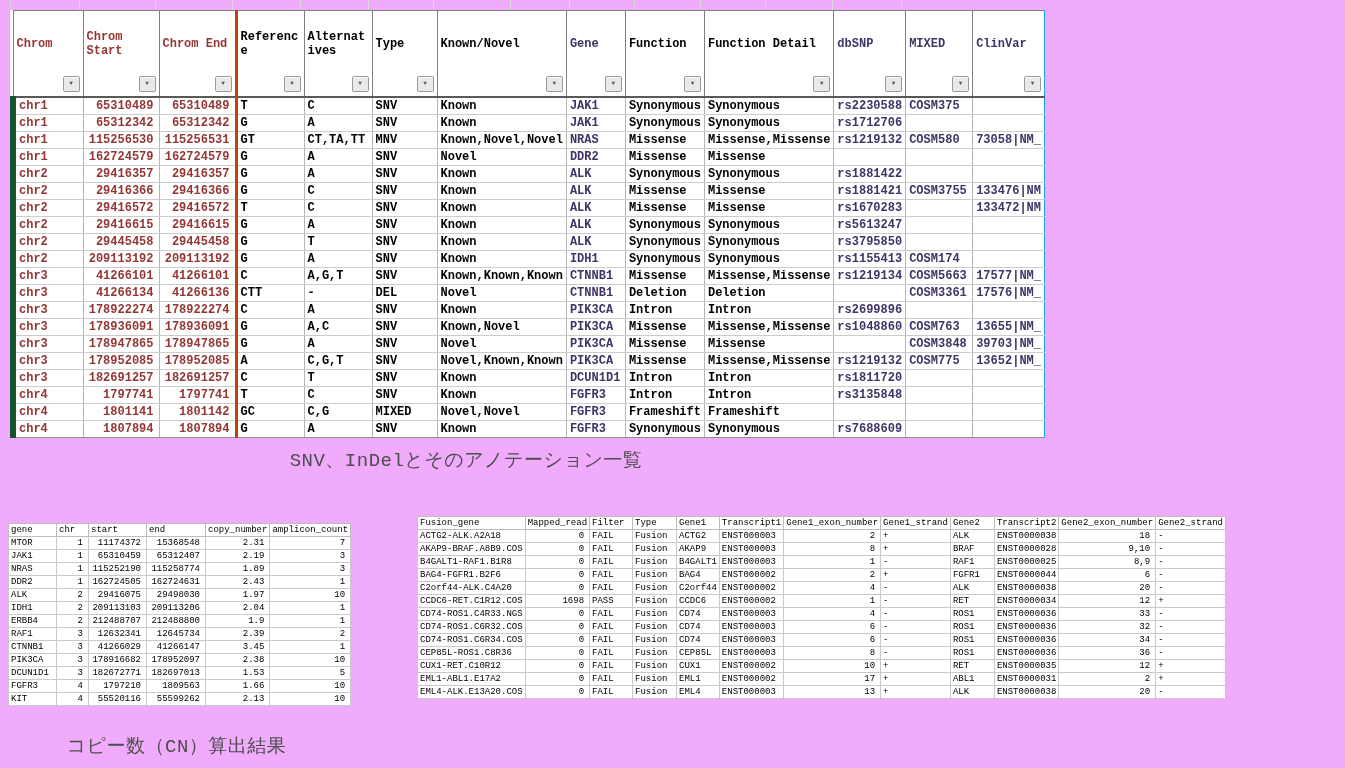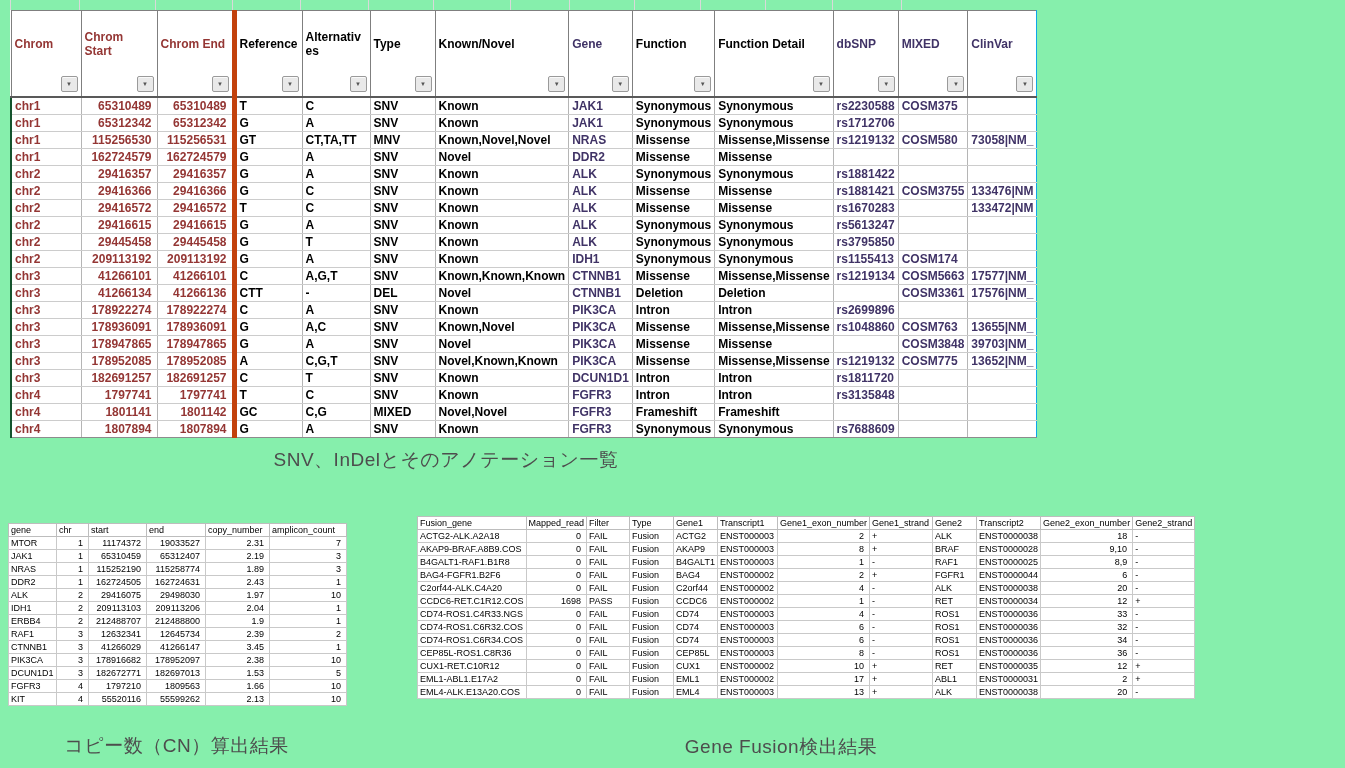--- a/index.html
+++ b/index.html
@@ -1,17 +1,17 @@
 <!DOCTYPE html>
 <html><head>
 <meta charset="utf-8">
 <style>
   html,body{margin:0;padding:0;background:#ffffff;}
-  .canvas{position:relative;width:1345px;height:768px;background:#86efac;overflow:hidden;
-          font-family:Liberation Sans, sans-serif;}
+  .canvas{position:relative;width:1345px;height:768px;background:#f0abfc;overflow:hidden;
+          font-family:Liberation Mono, monospace;}
 
   
   table.grid{border-collapse:collapse;table-layout:fixed;background:#fff;}
   table.grid td, table.grid th{overflow:hidden;white-space:nowrap;box-sizing:border-box;}
 
   
   #snvstrip{position:absolute;left:10px;top:0;height:10px;display:flex;
             border-bottom:2px solid #a6a6a6;}
   #snvstrip .sc{height:10px;border-right:1px solid #d9d9d9;box-sizing:border-box;}
   #snvstrip .sc:first-child{border-left:1px solid #d9d9d9;}
@@ -22,43 +22,43 @@
           height:86px;vertical-align:top;position:relative;text-align:left;
           padding:0;background:#fff;font-weight:bold;}
   #snv .hlab{position:absolute;left:0;top:0;right:0;height:64px;display:flex;align-items:center;
              padding:2px 3px;line-height:1.15;white-space:normal;overflow-wrap:anywhere;overflow:hidden;}
   #snv .fbtn{position:absolute;right:3px;bottom:4px;width:15px;height:14px;
              background:#e9e9e9;border:1px solid #9a9a9a;border-radius:2px;
              font-size:6px;color:#555;display:flex;align-items:center;justify-content:center;
              box-shadow:inset 0 1px 0 #fafafa;}
   #snv td{height:17px;line-height:16px;padding:0 3px;
           border-right:1px solid #b5b5b5;border-bottom:1px solid #cccccc;}
-  #snv tr td:first-child{border-left:2px solid #14532d;}
+  #snv tr td:first-child{border-left:6px solid #14532d;}
   #snv tbody tr:last-child td{border-bottom:1px solid #8c8c8c;}
-  #snv td.dark-r, #snv th.dark-r{border-right:5px solid #c2410c;}
+  #snv td.dark-r, #snv th.dark-r{border-right:3px solid #c2410c;}
   #snv tr td:last-child, #snv tr th:last-child{border-right:1px solid #0ea5e9;}
   .c-maroon{color:#943634;}
   .c-purple{color:#403366;}
   .c-black{color:#000000;}
   .a-left{text-align:left;}
   .a-right{text-align:right;padding-right:5px !important;}
 
   
   .small-tbl table.grid{font-size:9px;color:#2b2b2b;font-weight:normal;}
   .small-tbl th{border:1px solid #bdbdbd;font-weight:normal;text-align:left;
                 padding:0 2px;height:13px;line-height:12px;background:#fff;}
   .small-tbl td{border:1px solid #c9c9c9;padding:0 2px;height:12.7px;line-height:12px;}
   .small-tbl table.grid{border:1px solid #9e9e9e;}
   #cnwrap{position:absolute;left:8px;top:523px;height:202px;overflow:hidden;}
   #fusion{position:absolute;left:417px;top:516px;}
 
   
   .caption{position:absolute;text-align:center;color:#4d4d4d;font-size:19px;
            letter-spacing:0.5px;}
-  #cap-snv{left:0;top:447px;width:892px;}
+  #cap-snv{left:20px;top:447px;width:892px;}
   #cap-cn{left:8px;top:733px;width:337px;}
   #cap-fusion{left:417px;top:734px;width:728px;}
 </style>
 </head>
 <body>
 
 <div class="canvas">
 
   <div id="snvstrip">
       <div class="sc" style="width: 70px;"></div>
@@ -485,21 +485,21 @@
             <th class="c-black">
               <div class="hlab">amplicon_count</div>
             </th>
           </tr>
         </thead>
         <tbody>
           <tr>
             <td class="a-left c-black">MTOR</td>
             <td class="a-right c-black">1</td>
             <td class="a-right c-black">11174372</td>
-            <td class="a-right c-black">19033527</td>
+            <td class="a-right c-black">15368548</td>
             <td class="a-right c-black">2.31</td>
             <td class="a-right c-black">7</td>
           </tr>
           <tr>
             <td class="a-left c-black">JAK1</td>
             <td class="a-right c-black">1</td>
             <td class="a-right c-black">65310459</td>
             <td class="a-right c-black">65312407</td>
             <td class="a-right c-black">2.19</td>
             <td class="a-right c-black">3</td>
@@ -832,15 +832,14 @@
             <td class="a-right c-black">13</td>
             <td class="a-left c-black">+</td>
             <td class="a-left c-black">ALK</td>
             <td class="a-left c-black">ENST0000038</td>
             <td class="a-right c-black">20</td>
             <td class="a-left c-black">-</td>
           </tr>
         </tbody>
       </table>
     </div>
-  <div class="caption" id="cap-fusion">Gene Fusion検出結果</div>
 
 </div>
 
 </body></html>

